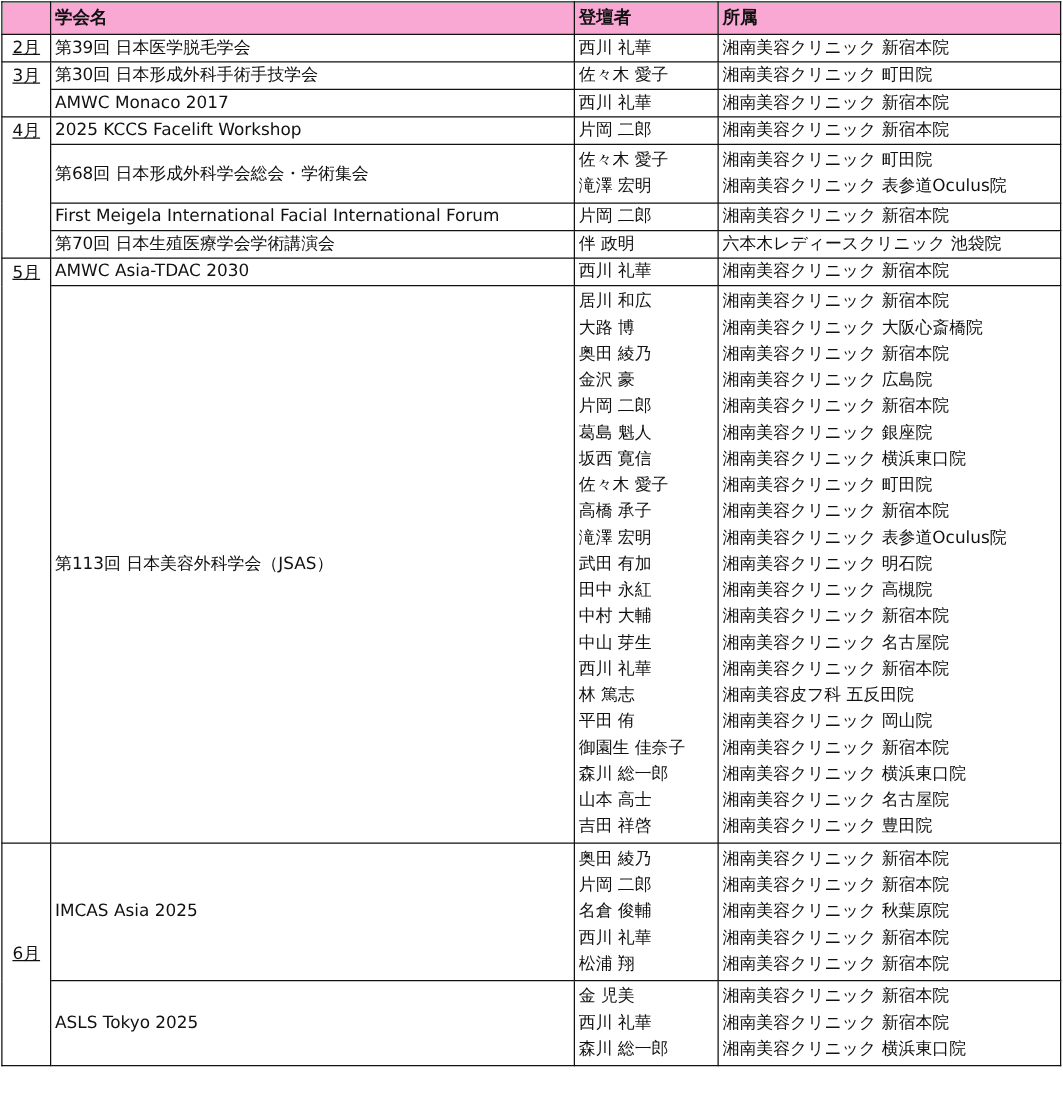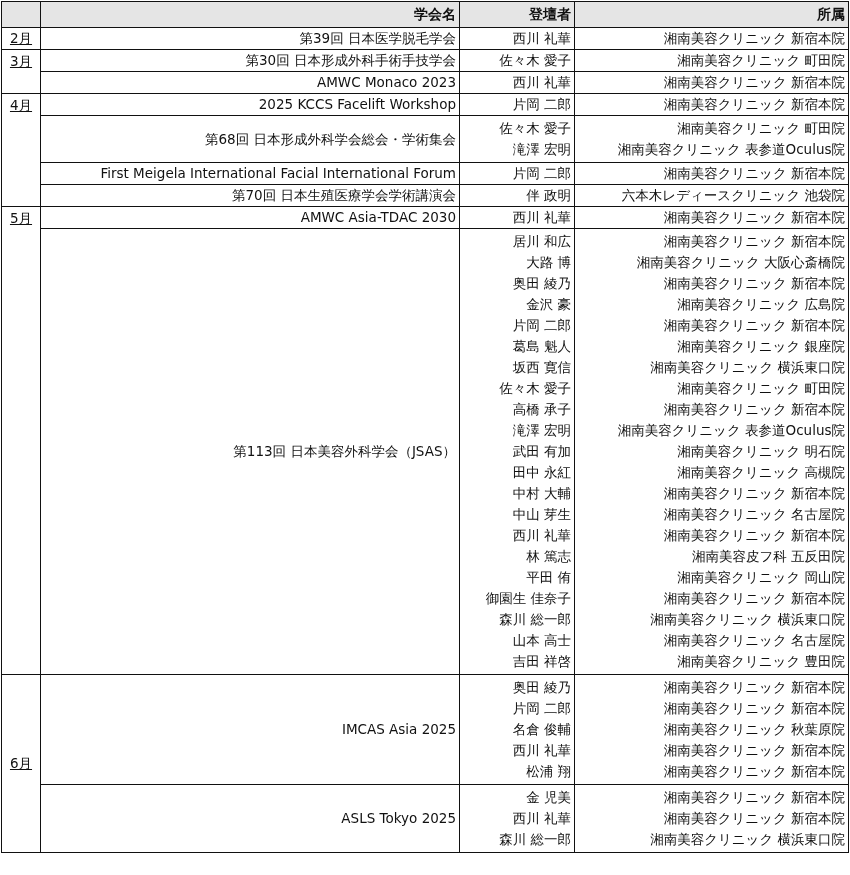--- a/index.html
+++ b/index.html
@@ -1,19 +1,19 @@
 <!DOCTYPE html>
 <html><head>
 <meta charset="utf-8">
 <style>
   html, body { margin: 0; padding: 0; background: #ffffff; }
   body { width: 850px; height: 875px; overflow: hidden; font-family: "DejaVu Sans", "Liberation Sans", sans-serif; color: #111; }
   table { border-collapse: collapse; position: absolute; left: 1px; top: 1px; table-layout: fixed; width: 847px; }
-  td, th { border: 1.5px solid #111; padding: 0 3px; font-size: 13.5px; vertical-align: middle; line-height: 21px; white-space: nowrap; overflow: hidden; text-align: right; }
-  th { background: #e5e5e5; font-weight: bold; height: 25px; text-align: right; font-size: 14px; }
+  td, th { border: 1.5px solid #111; padding: 0 3px; font-size: 13.5px; vertical-align: middle; line-height: 21px; white-space: nowrap; overflow: hidden; }
+  th { background: #f9a8d4; font-weight: bold; height: 25px; text-align: left; font-size: 14px; }
   col.c-month { width: 39px; }
   col.c-name { width: 419px; }
   col.c-pres { width: 115px; }
   col.c-aff { width: 274px; }
   td.month { text-align: center; padding: 0; text-decoration: underline; }
   td.month.top { vertical-align: top; padding-top: 1px; }
   .line { display: block; height: 21px; line-height: 21px; }
   td.multi { padding-top: 2px; padding-bottom: 2px; }
 </style>
 </head>
@@ -49,21 +49,21 @@
         <td class="month top" rowspan="2">3月</td>
         <td>第30回 日本形成外科手術手技学会</td>
         <td>
           <span class="line">佐々木 愛子</span>
         </td>
         <td>
           <span class="line">湘南美容クリニック 町田院</span>
         </td>
       </tr>
       <tr>
-        <td>AMWC Monaco 2023</td>
+        <td>AMWC Monaco 2017</td>
         <td>
           <span class="line">西川 礼華</span>
         </td>
         <td>
           <span class="line">湘南美容クリニック 新宿本院</span>
         </td>
       </tr>
       <tr>
         <td class="month top" rowspan="4">4月</td>
         <td>2025 KCCS Facelift Workshop</td>

